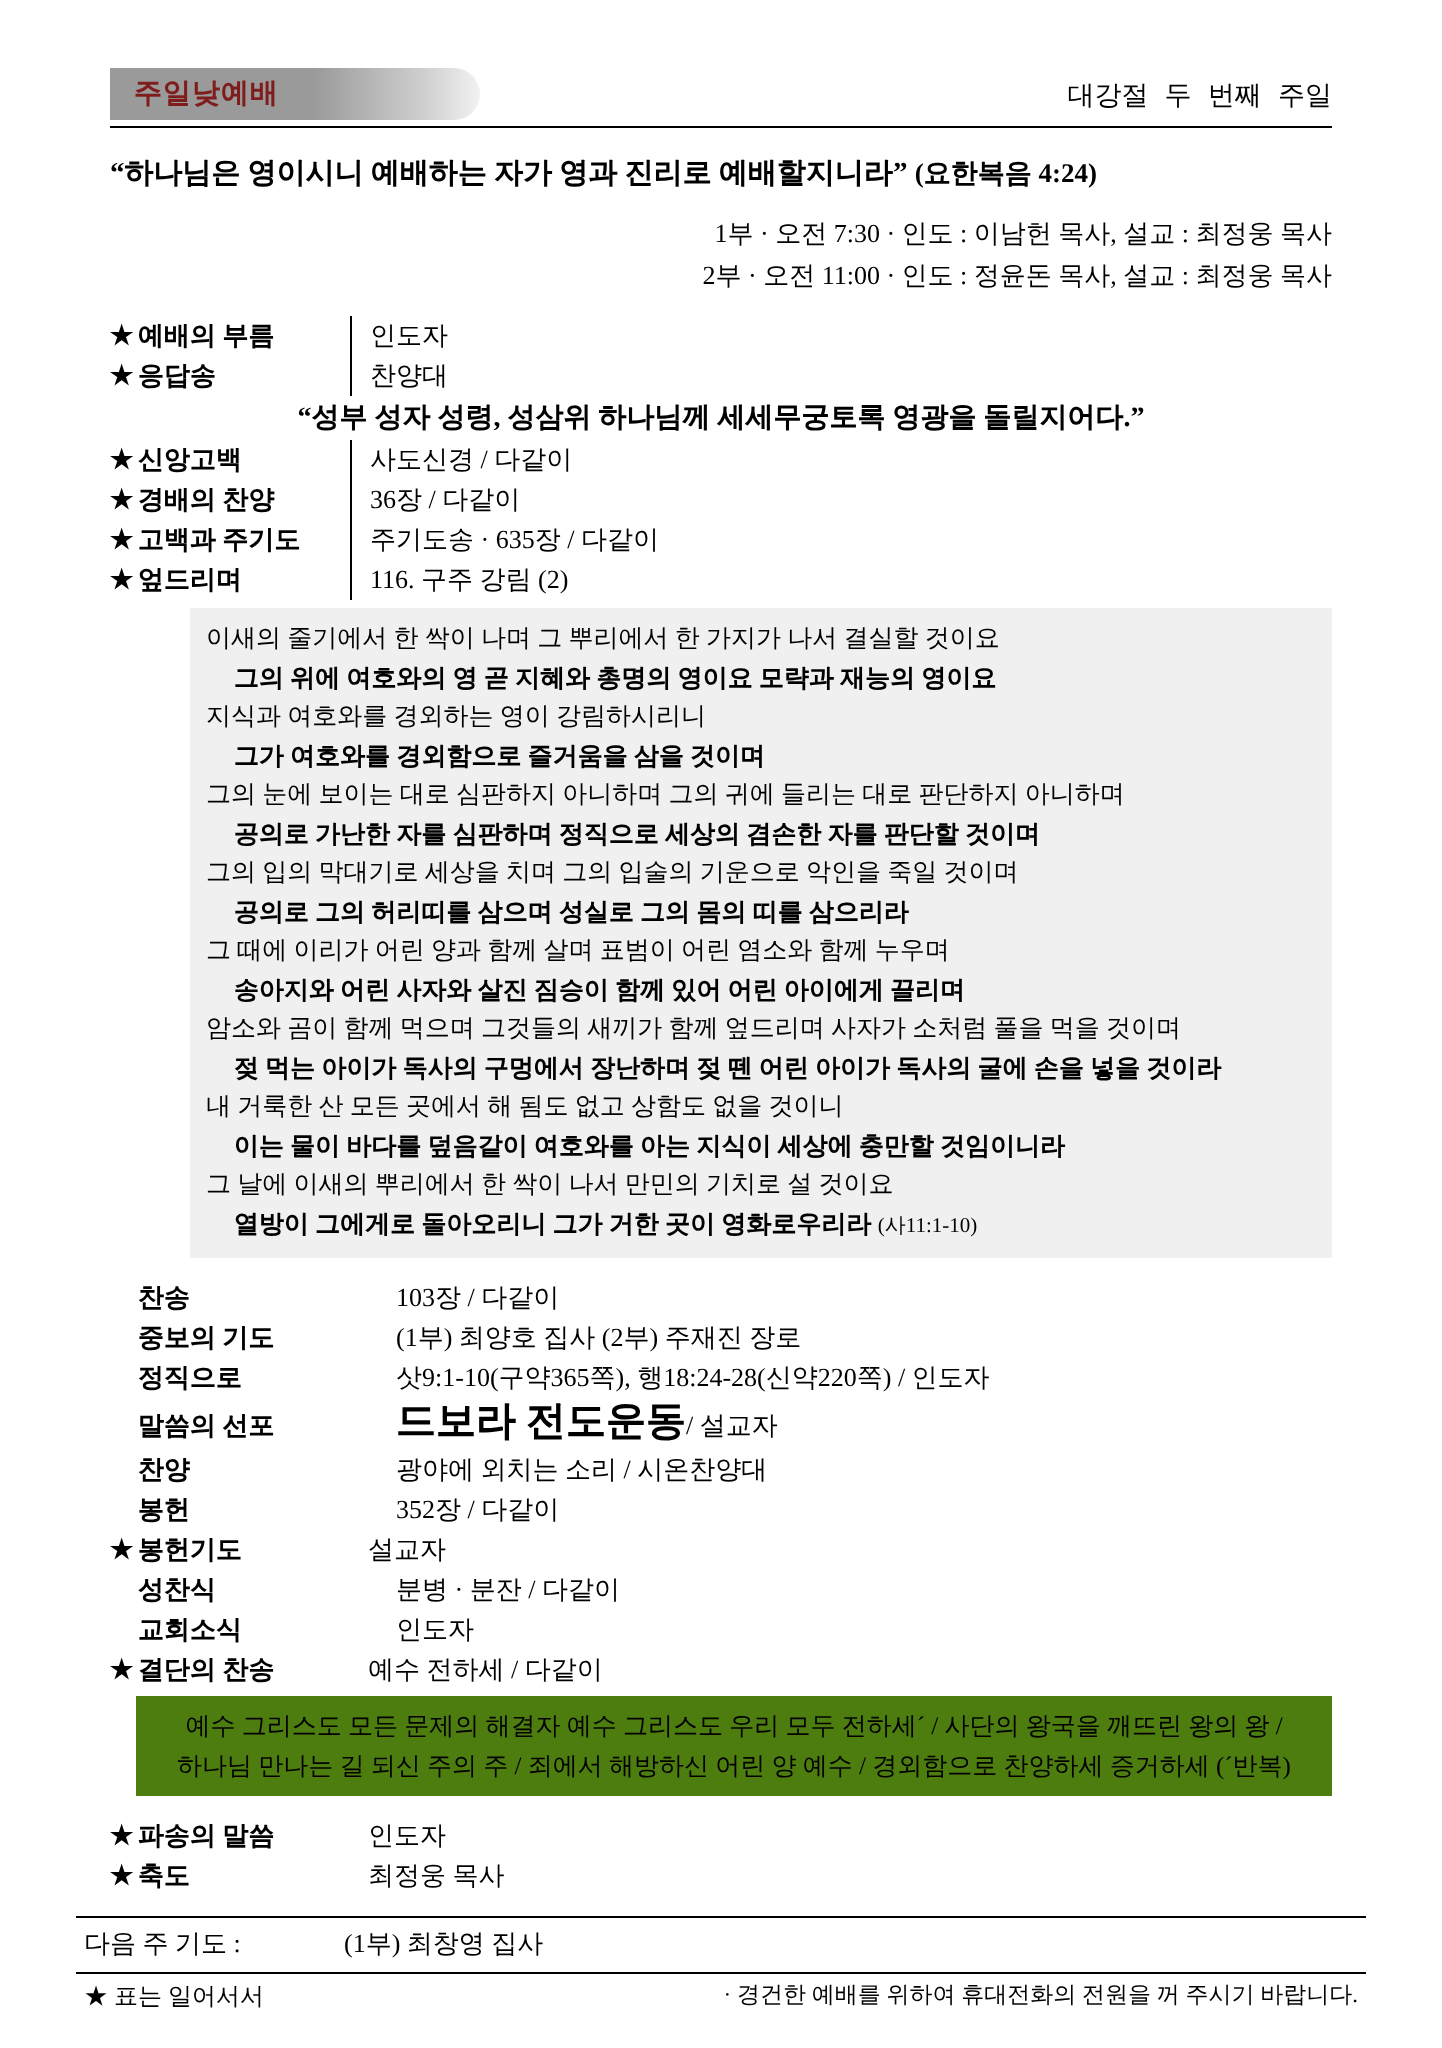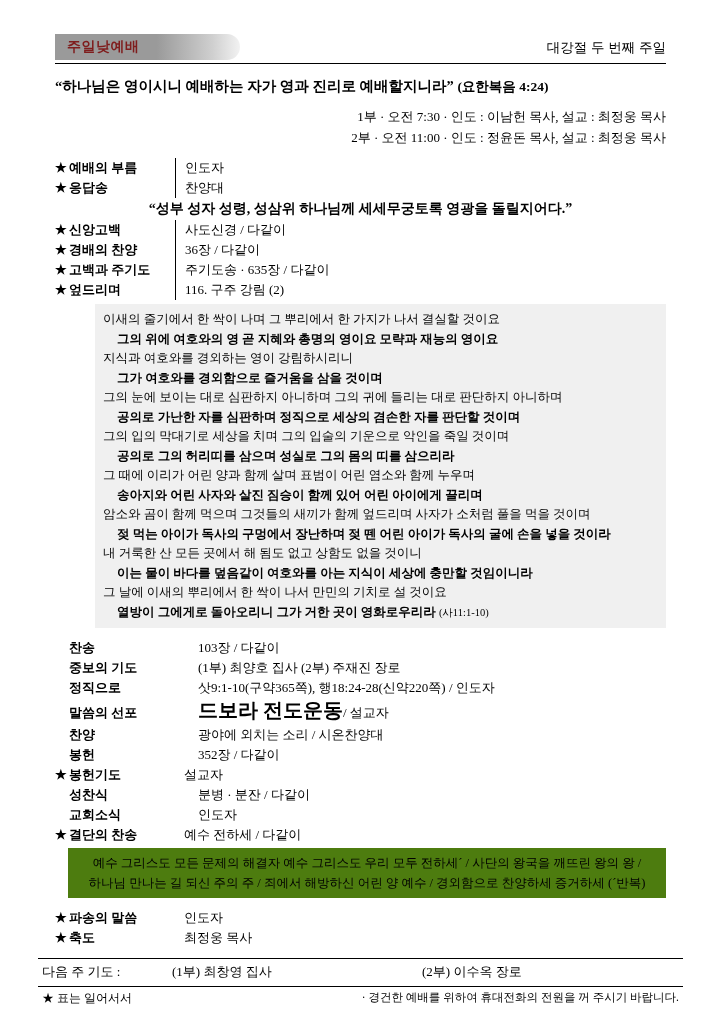--- a/index.html
+++ b/index.html
@@ -45,21 +45,21 @@
     font-weight: bold;
     font-size: 14px;
     color: #7f1d1d;
     letter-spacing: 0.5px;
   }
   .header-right {
     position: absolute;
     right: 0;
     top: 5px;
     font-size: 13.5px;
-    font-family: Liberation Sans, sans-serif;
+    font-family: Liberation Mono, monospace;
   }
   .header-rule {
     margin: 3px 55px 0 55px;
     border-bottom: 1.5px solid #000;
   }
 
   
   .verse {
     font-weight: bold;
     font-size: 14.5px;
@@ -310,21 +310,20 @@
     <div class="row">
       <div class="label"><span class="star">★</span><span>축도</span></div>
       <div class="value noborder">최정웅 목사</div>
     </div>
   </div>
 
   <div class="footer-rule"></div>
   <div class="footer-row">
     <div class="f1">다음 주 기도 :</div>
     <div class="f2">(1부) 최창영 집사</div>
-    <div class="f3">(2부) 이수옥 장로</div>
   </div>
   <div class="footer-rule2"></div>
   <div class="footer-note">
     <div>★ 표는 일어서서</div>
     <div class="right">· 경건한 예배를 위하여 휴대전화의 전원을 꺼 주시기 바랍니다.</div>
   </div>
 
 </div>
 
 </body></html>

